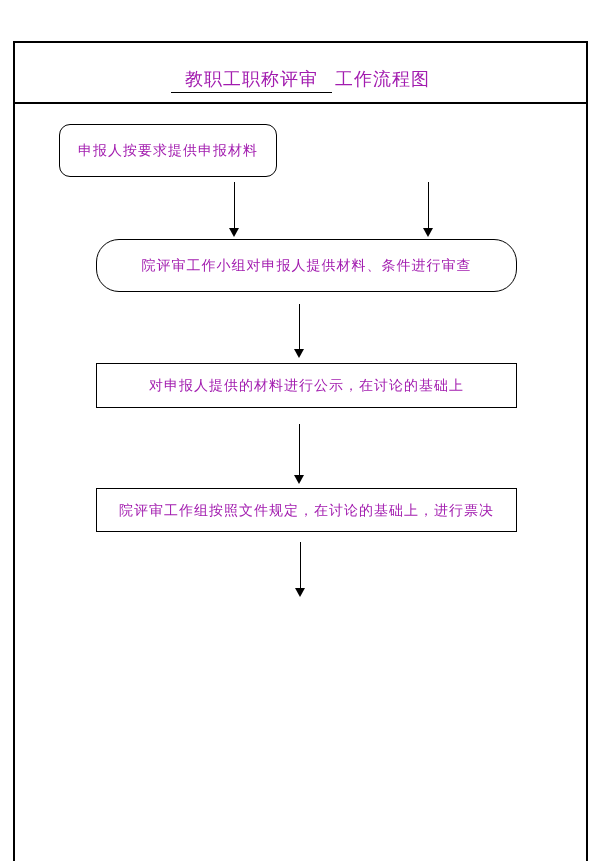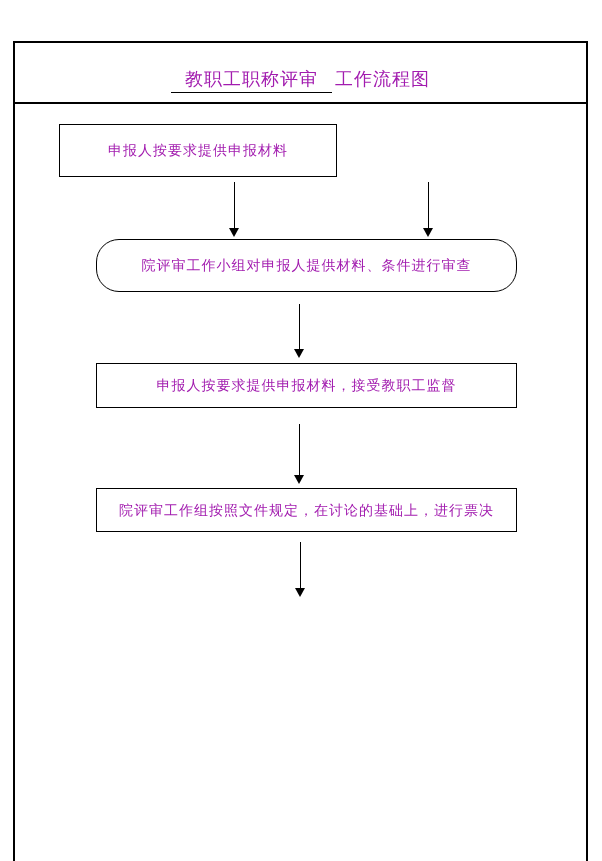--- a/index.html
+++ b/index.html
@@ -60,21 +60,21 @@
     box-sizing: border-box;
     background: #ffffff;
     display: flex;
     align-items: center;
     justify-content: center;
     text-align: center;
     font-size: 14px;
     letter-spacing: 1px;
     line-height: 1.2;
   }
-  .node-start-left   { left: 59px;  top: 97px;  width: 278px; height: 53px; }
+  .node-start-left   { left: 59px;  top: 97px;  width: 218px; height: 53px; border-radius: 11px; }
   .node-start-right  { left: 313px; top: 97px;  width: 231px; height: 53px; }
   .node-step-review  { left: 96px;  top: 212px; width: 421px; height: 53px; border-radius: 23px; }
   .node-step-publish { left: 96px;  top: 336px; width: 421px; height: 45px; }
   .node-step-vote    { left: 96px;  top: 461px; width: 421px; height: 44px; }
   .node-step-report  { left: 98px;  top: 575px; width: 419px; height: 48px; }
   .arrow {
     position: absolute;
     width: 12px;
     margin-left: -6px; 
   }
@@ -130,21 +130,21 @@
     <div class="arrow-head"></div>
   </div>
 
   <div class="node node-step-review">院评审工作小组对申报人提供材料、条件进行审查</div>
 
   <div class="arrow arrow-3">
     <div class="arrow-line"></div>
     <div class="arrow-head"></div>
   </div>
 
-  <div class="node node-step-publish">申报人按要求提供申报材料，接受教职工监督</div>
+  <div class="node node-step-publish">对申报人提供的材料进行公示，在讨论的基础上</div>
 
   <div class="arrow arrow-4">
     <div class="arrow-line"></div>
     <div class="arrow-head"></div>
   </div>
 
   <div class="node node-step-vote">院评审工作组按照文件规定，在讨论的基础上，进行票决</div>
 
   <div class="arrow arrow-5">
     <div class="arrow-line"></div>

